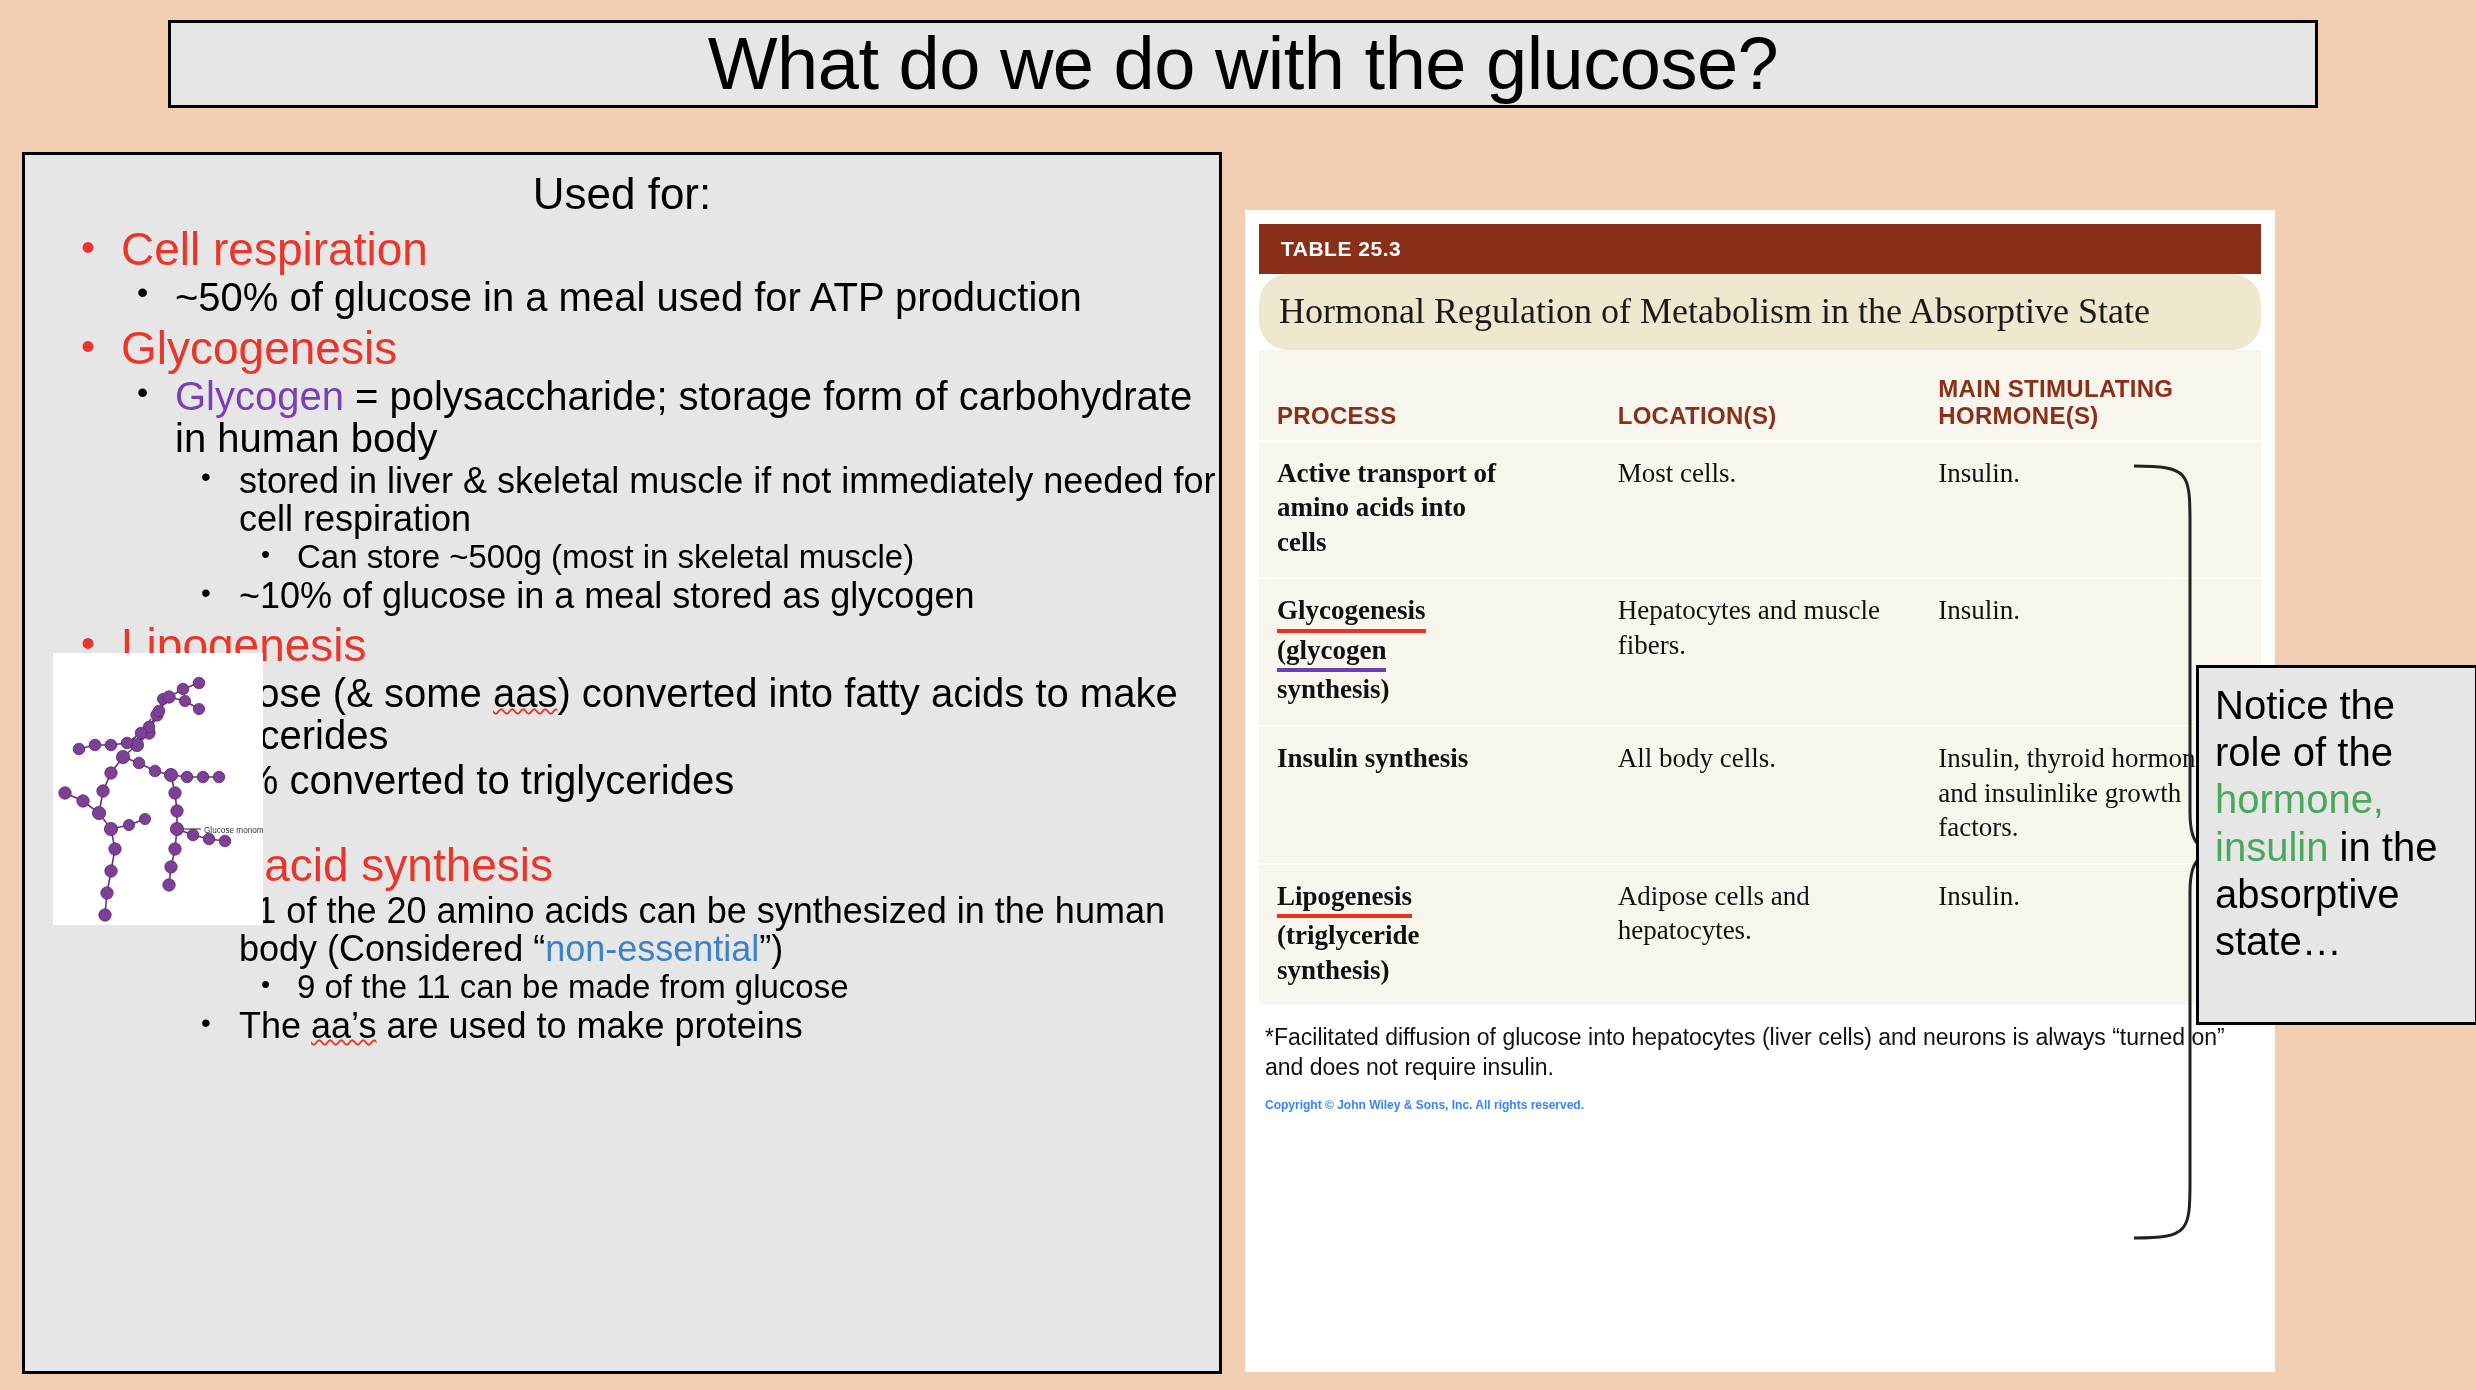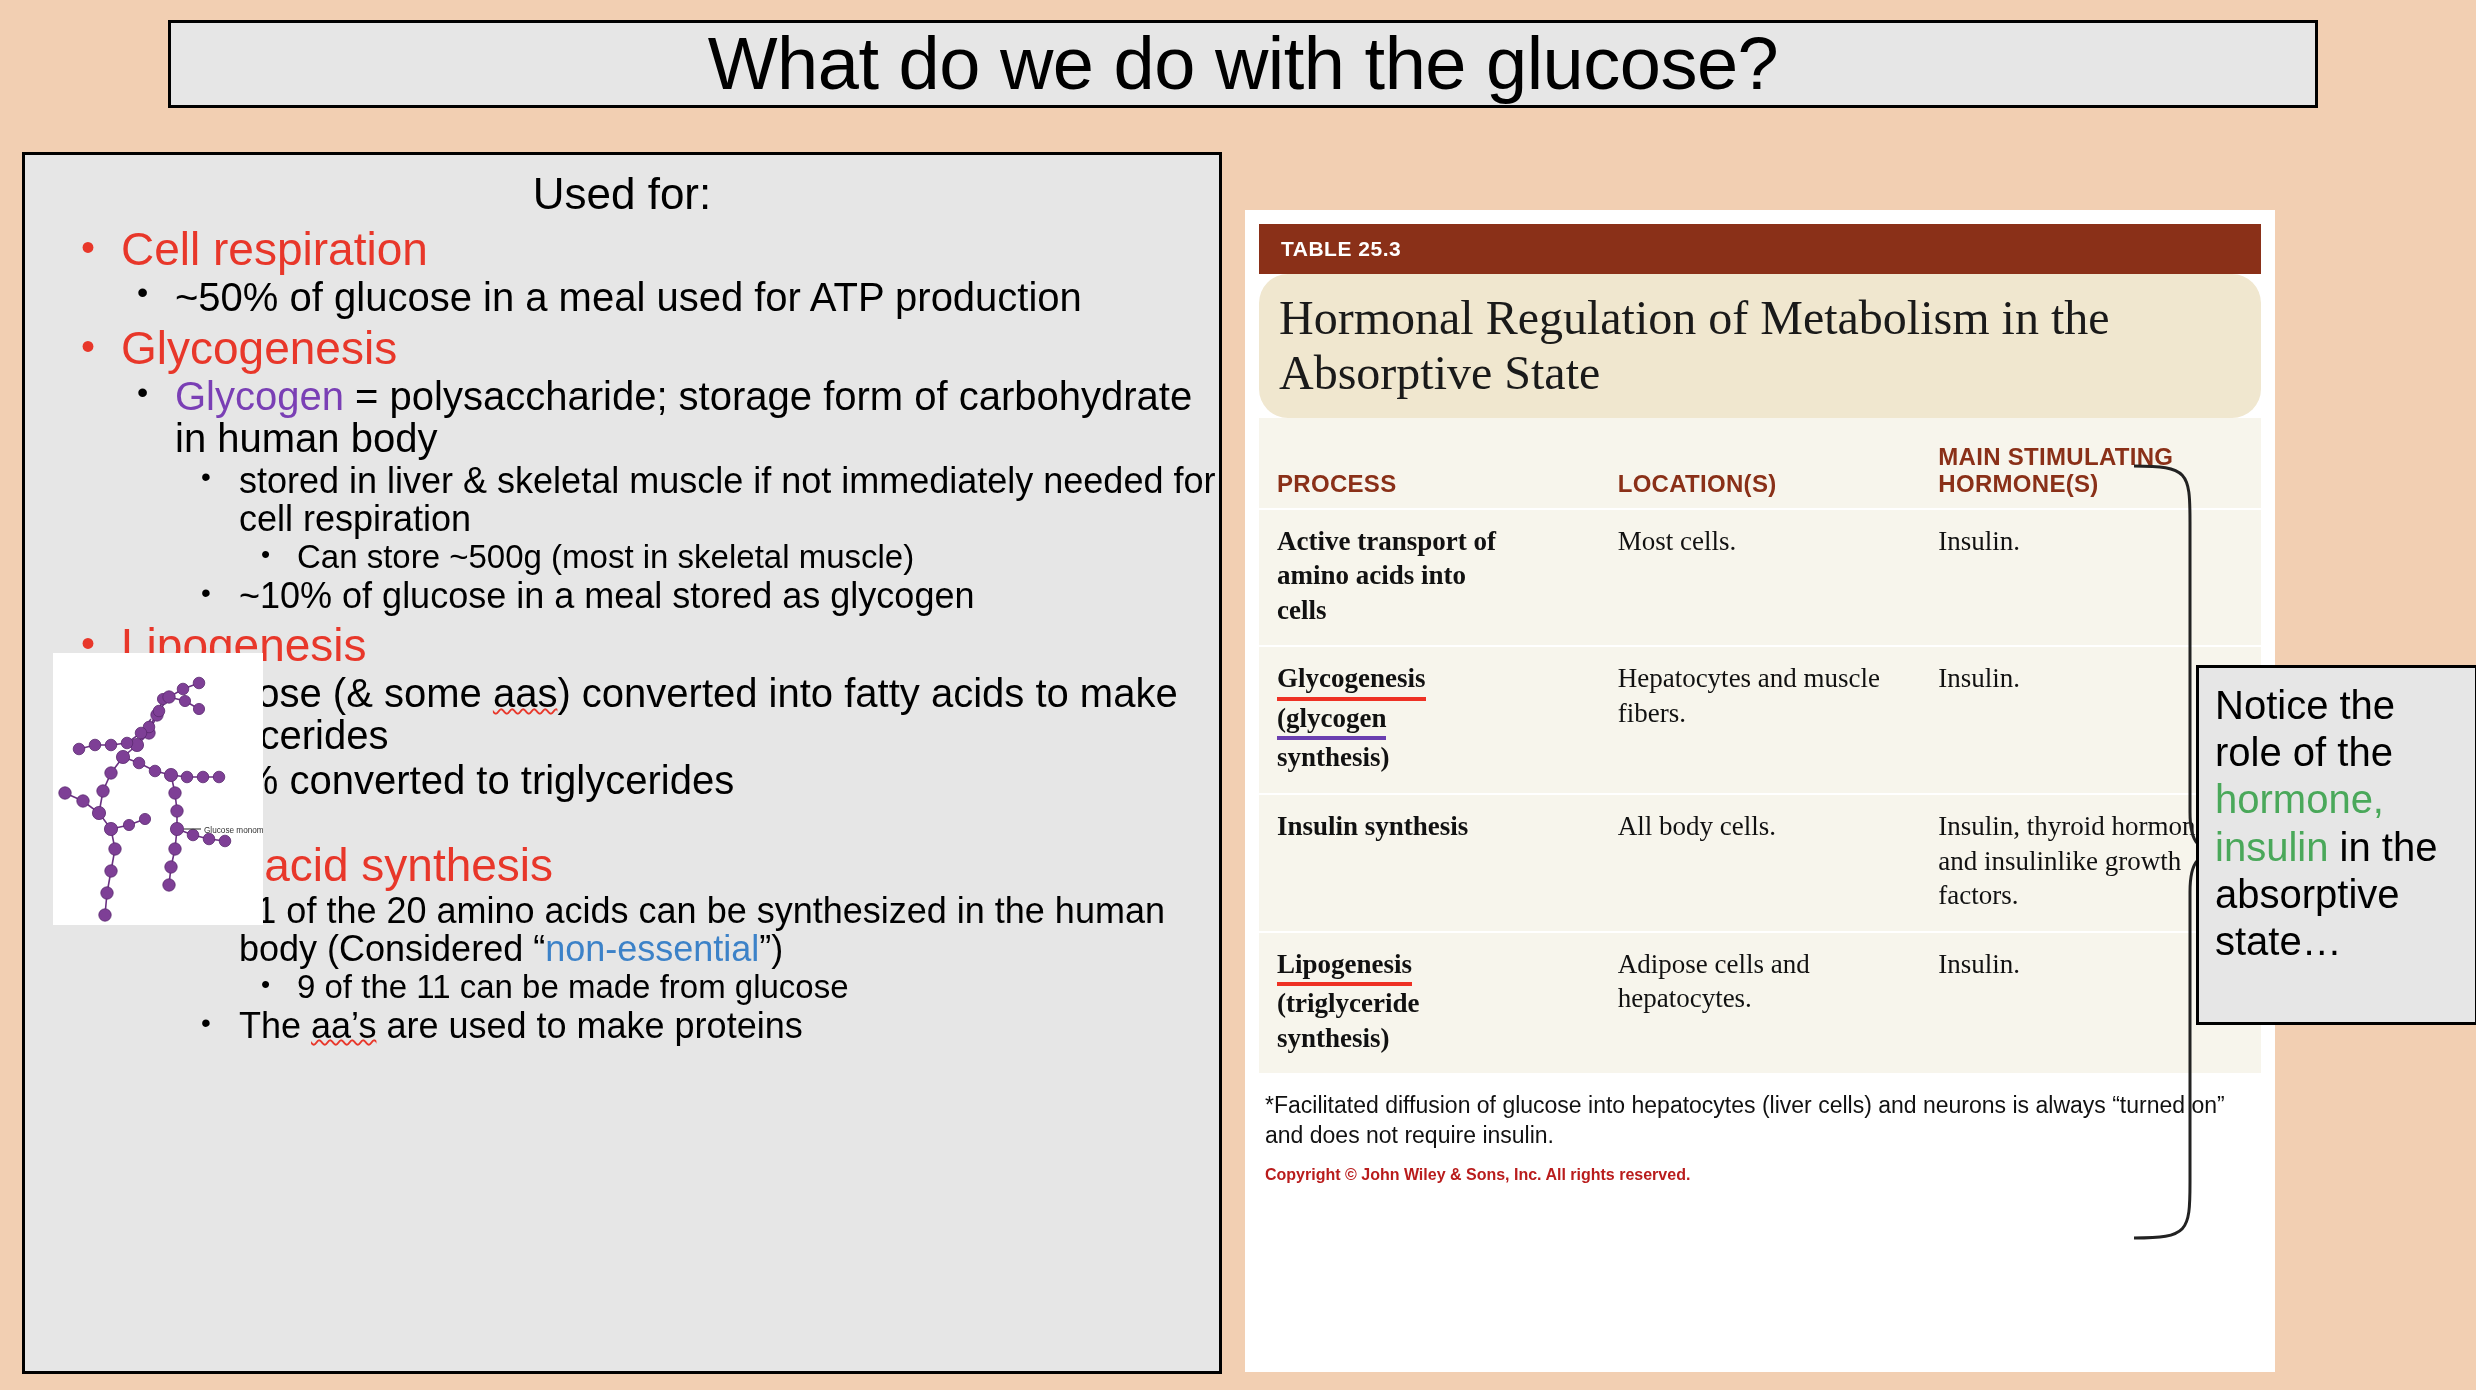--- a/index.html
+++ b/index.html
@@ -123,21 +123,21 @@
     background:#8a3018;
     color:#fff;
     font-size:21px;
     font-weight:bold;
     padding:13px 0 13px 22px;
     letter-spacing:0.5px;
   }
   #table-subtitle{
     background:#f0e7cf;
     font-family:"Liberation Serif", serif;
-    font-size:48px;
+    font-size:36px;
     color:#1a1a1a;
     padding:16px 20px 18px 20px;
     border-radius:29px;
   }
   table.tbl{
     width:100%;
     border-collapse:collapse;
     table-layout:fixed;
   }
   table.tbl col.c1{width:34%;}
@@ -186,23 +186,23 @@
     font-weight:normal;
     font-size:20px;
   }
   #footnote{
     font-size:23px;
     color:#111;
     line-height:1.28;
     padding:18px 10px 0 6px;
   }
   #copyright{
-    font-size:16px;
+    font-size:12px;
     font-weight:bold;
-    color:#b91c1c;
+    color:#3b82f6;
     padding:16px 10px 0 6px;
   }
 
   
   #brace{
     position:absolute;
     left:2128px; top:462px;
     width:110px; height:780px;
     pointer-events:none;
   }

